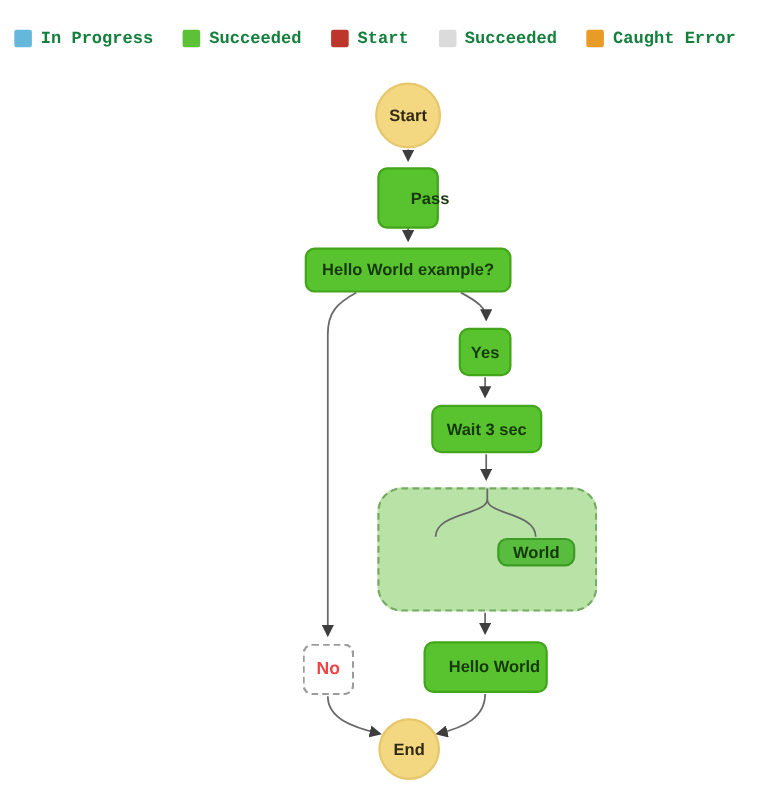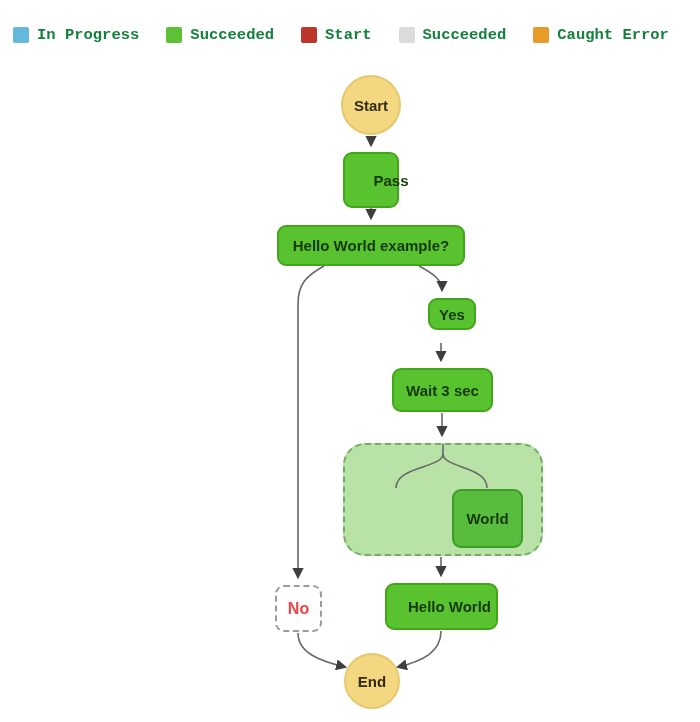--- a/index.html
+++ b/index.html
@@ -35,25 +35,25 @@
   .terminal{
     border:2px solid #e7c76b;border-radius:50%;color:#332b11;
   }
   .cancelled{
     border:2px dashed #9b9b9b;border-radius:9px;color:#ef4444;font-size:16px;
   }
   
   .n-start{left:341px;top:75px;width:60px;height:60px;}
   .n-pass{left:343px;top:152px;width:56px;height:56px;padding-left:40px;}
   .n-choice{left:277px;top:225px;width:188px;height:41px;}
-  .n-yes{left:428px;top:298px;width:48px;height:32px;}
+  .n-yes{left:417px;top:298px;width:48px;height:44px;}
   .n-wait{left:392px;top:368px;width:101px;height:44px;}
   .n-parallel{left:343px;top:443px;width:200px;height:113px;}
   .n-hello{left:365px;top:489px;width:63px;height:43px;}
-  .n-world{left:452px;top:489px;width:71px;height:59px;}
+  .n-world{left:452px;top:489px;width:71px;height:26px;}
   .n-no{left:275px;top:585px;width:47px;height:47px;}
   .n-hw{left:385px;top:583px;width:113px;height:47px;padding-left:16px;}
   .n-end{left:344px;top:653px;width:56px;height:56px;}
 </style>
 </head>
 <body>
 
 <div class="canvas">
 
   <div class="legend">

